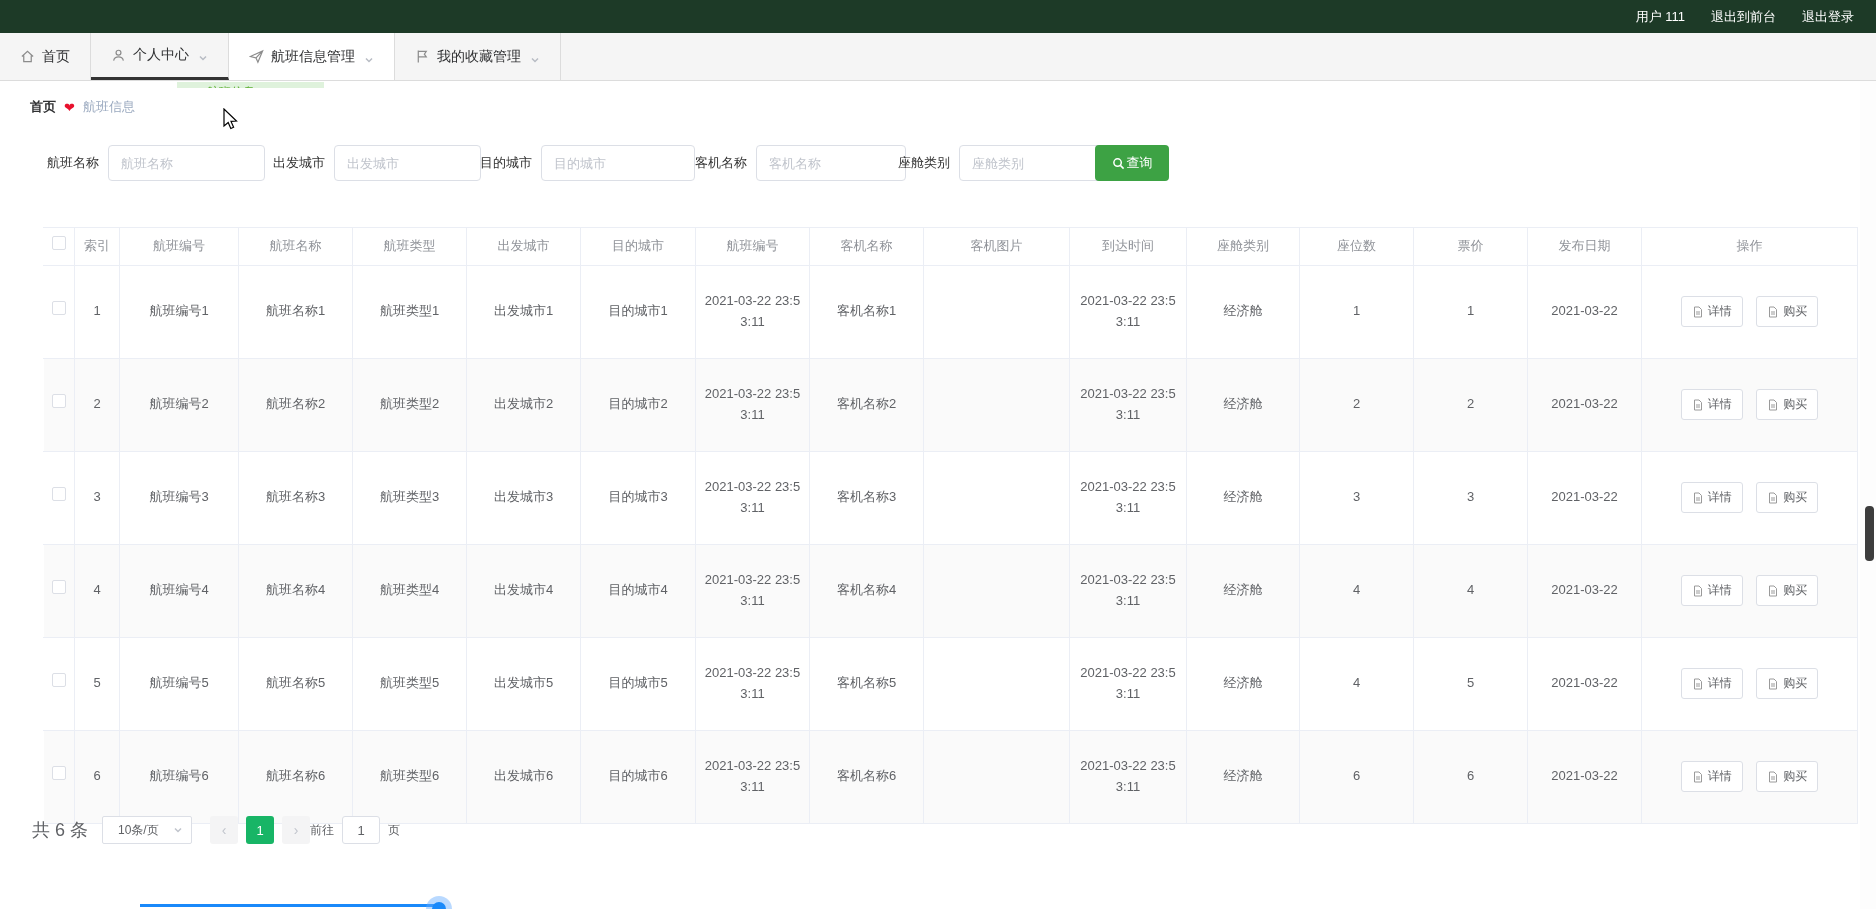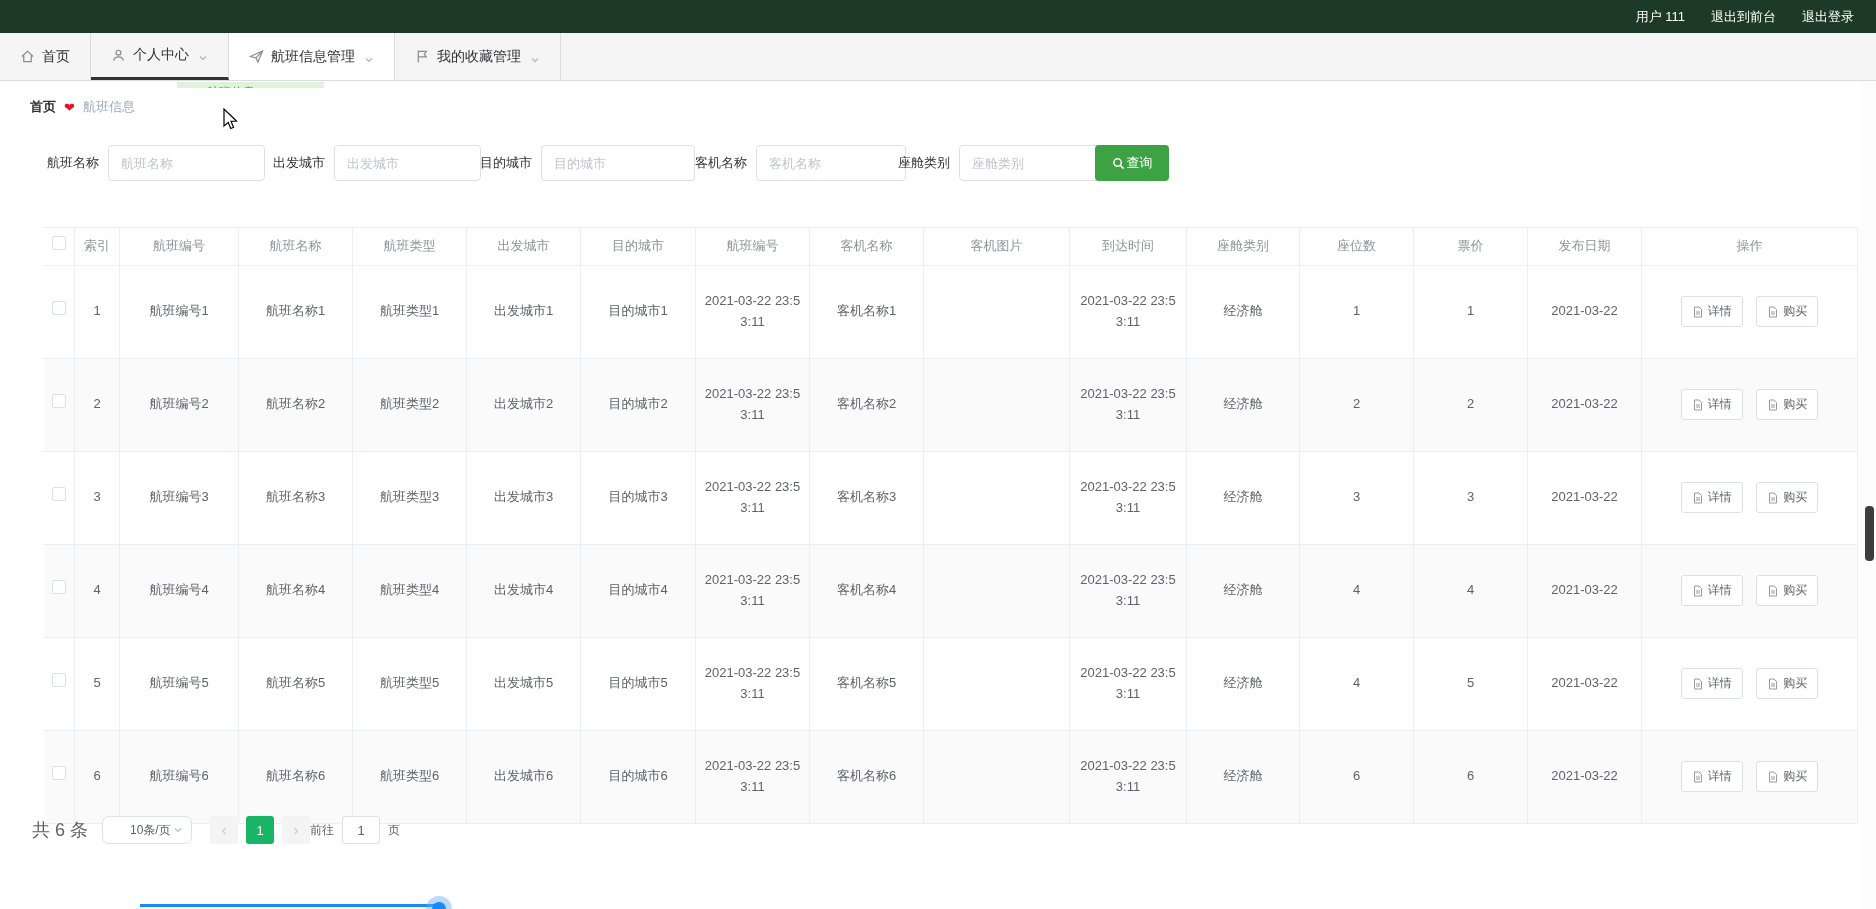--- a/index.html
+++ b/index.html
@@ -52,21 +52,21 @@
   tr.data-row { height:93px; }
   tr.striped td { background:#fafafa; }
   td.wrap { word-break:break-all;margin-top:37px; }
   .checkbox { width:14px; height:14px; border:1px solid #dcdfe6; border-radius:2px; background:#fff; display:inline-block; cursor:pointer; }
   .btn-mini { display:inline-flex; align-items:center; gap:4px; padding:6px 10px; background:#fff; border:1px solid #dcdfe6; border-radius:3px; font-size:12px; color:#606266; cursor:pointer; margin:0 5px; font-family:inherit; }
   .btn-mini svg { width:12px; height:12px; stroke:#9a9a9a; fill:none; stroke-width:1; }
 
   
   .pagination { position:absolute; left:7px; top:728px; display:flex; align-items:center; font-size:12px; color:#606266; }
   .pg-total { margin-right:14px; font-size:18px; }
-  .pg-size { width:90px; height:28px; border:1px solid #dcdfe6; border-radius:7px; display:flex; align-items:center; justify-content:space-between; padding:0 8px 0 27px; color:#606266; cursor:pointer; background:#fff; }
+  .pg-size { width:90px; height:28px; border:1px solid #dcdfe6; border-radius:2px; display:flex; align-items:center; justify-content:space-between; padding:0 8px 0 15px; color:#606266; cursor:pointer; background:#fff; }
   .pg-size svg { width:10px; height:10px; stroke:#c0c4cc; fill:none; stroke-width:1.5; }
   .pg-arrow { width:28px; height:28px; background:#f4f4f5; border-radius:3px; display:flex; align-items:center; justify-content:center; color:#c0c4cc; font-size:14px; cursor:pointer; margin-left:18px; }
   .pg-arrow.next { margin-left:8px; }
   .pg-page { width:28px; height:28px; border-radius:3px; background:#18b566; color:#fff; display:flex; align-items:center; justify-content:center; font-size:13px; margin-left:8px; cursor:pointer; }
   .pg-goto { display:flex; align-items:center; gap:8px; }
   .pg-goto input { width:38px; height:28px; border:1px solid #dcdfe6; border-radius:3px; text-align:center; font-size:13px; color:#606266; outline:none; font-family:inherit; }
 
   
   .scrollbar-track { position:absolute; right:0; top:81px; width:16px; height:828px; background:#fdfdfd; }
   .scrollbar-thumb { position:absolute; right:2px; top:425px; width:9px; height:55px; background:#3d3d3d; border-radius:4px; cursor:pointer; }

